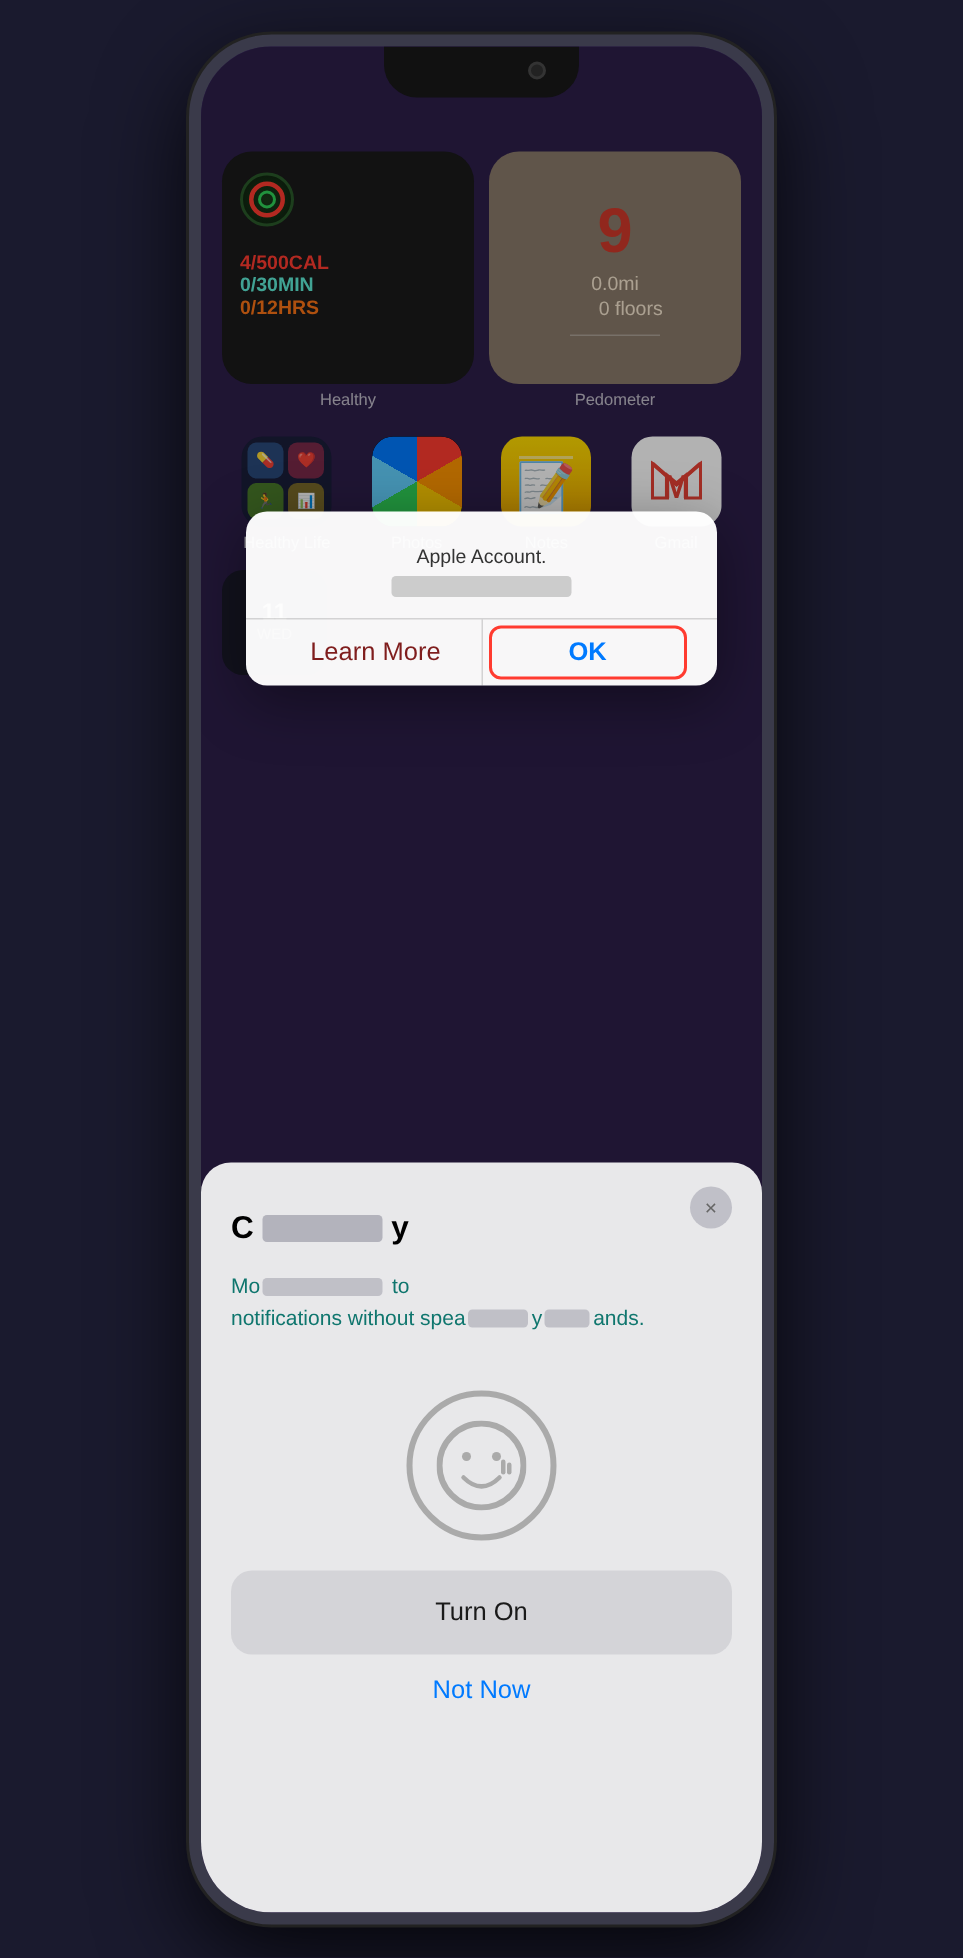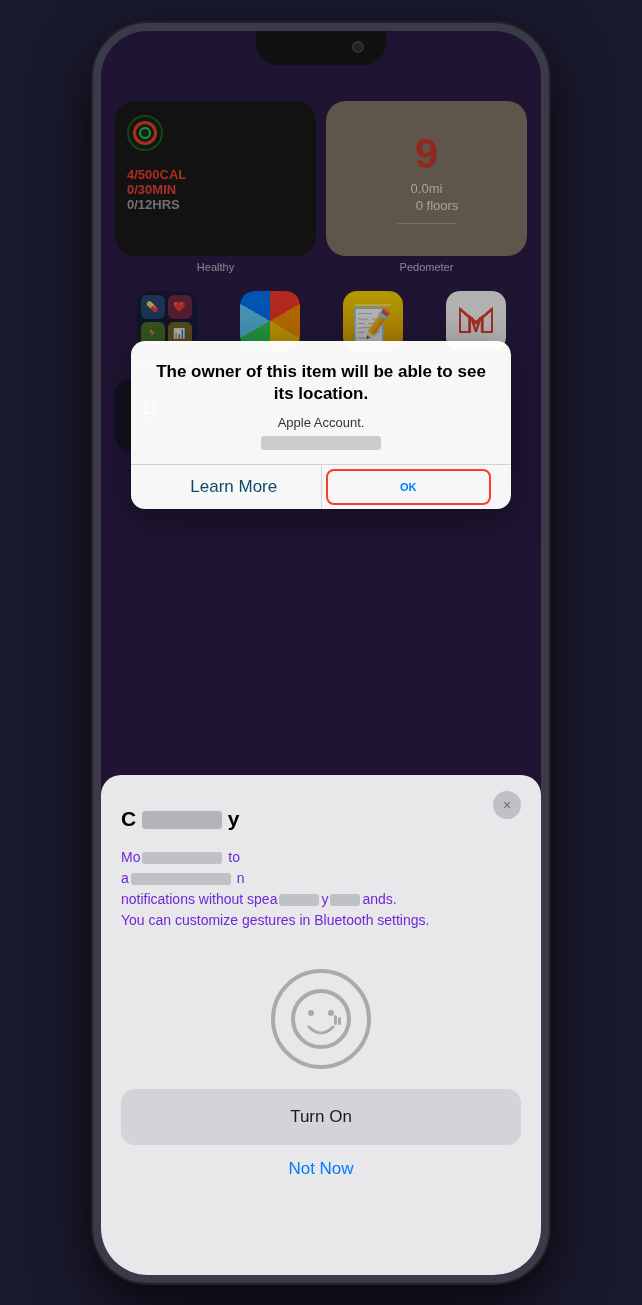--- a/index.html
+++ b/index.html
@@ -8,21 +8,21 @@
       height: 1305px;
       background: #1a1a2e;
       display: flex;
       justify-content: center;
       align-items: center;
       font-family: -apple-system, BlinkMacSystemFont, 'SF Pro Display', 'Helvetica Neue', sans-serif;
       overflow: hidden;
     }
 
     .phone-frame {
-      width: 456px;
+      width: 390px;
       height: 1260px;
       background: #2d1f4a;
       border-radius: 55px;
       position: relative;
       overflow: hidden;
       border: 8px solid #3a3a4a;
       box-shadow: 0 0 0 2px #222, 0 20px 60px rgba(0,0,0,0.8);
     }
 
     
@@ -140,22 +140,22 @@
       position: absolute;
       top: 3px;
       left: 3px;
       right: 3px;
       bottom: 3px;
       border-radius: 50%;
       border: 2px solid #30d158;
     }
 
     .cal-text { color: #ff3b30; font-size: 13px; font-weight: 700; margin-top: 4px; }
-    .min-text { color: #ef4444; font-size: 13px; font-weight: 700; }
-    .hrs-text { color: #a3a3a3; font-size: 13px; font-weight: 700; }
+    .min-text { color: #5eead4; font-size: 13px; font-weight: 700; }
+    .hrs-text { color: #f97316; font-size: 13px; font-weight: 700; }
 
     .widget-pedometer {
       flex: 1;
       background: #8a7a6a;
       border-radius: 20px;
       padding: 14px 12px;
       min-height: 155px;
       display: flex;
       flex-direction: column;
       align-items: center;
@@ -304,34 +304,34 @@
     .alert-buttons {
       display: flex;
       height: 44px;
     }
 
     .alert-btn-learn {
       flex: 1;
       display: flex;
       align-items: center;
       justify-content: center;
-      color: #0c4a6e;
+      color: #7f1d1d;
       font-size: 17px;
       font-weight: 400;
       border-right: 1px solid rgba(0,0,0,0.15);
       cursor: pointer;
     }
 
     .alert-btn-ok {
       flex: 1;
       display: flex;
       align-items: center;
       justify-content: center;
       color: #007aff;
-      font-size: 11px;
+      font-size: 17px;
       font-weight: 600;
       cursor: pointer;
       position: relative;
     }
 
     .alert-btn-ok::before {
       content: '';
       position: absolute;
       inset: 4px;
       border: 2.5px solid #ff3b30;
@@ -370,21 +370,21 @@
     .sheet-title {
       font-size: 21px;
       font-weight: 700;
       color: #000;
       padding: 8px 20px;
       margin-top: 8px;
     }
 
     .sheet-body {
       font-size: 14px;
-      color: #6d28d9;
+      color: #0f766e;
       line-height: 1.5;
       padding: 8px 20px;
     }
 
     .sheet-icon-area {
       display: flex;
       justify-content: center;
       margin: 30px 0 20px;
     }
 
@@ -545,47 +545,42 @@
     <div class="sheet-title">
       <span>C</span>
       <span style="display:inline-block; width:80px; height:18px; background:rgba(100,100,120,0.4); border-radius:3px; vertical-align:middle;"></span>
       <span>y</span>
     </div>
     <div class="sheet-body">
       <div>
         Mo<span style="display:inline-block; width:80px; height:12px; background:rgba(100,100,120,0.3); border-radius:3px; vertical-align:middle; margin:0 2px;"></span> to
       </div>
       <div>
-        a<span style="display:inline-block; width:100px; height:12px; background:rgba(100,100,120,0.3); border-radius:3px; vertical-align:middle; margin:0 2px;"></span> n
-      </div>
-      <div>
         notifications without spea<span style="display:inline-block; width:40px; height:12px; background:rgba(100,100,120,0.3); border-radius:3px; vertical-align:middle; margin:0 2px;"></span>y<span style="display:inline-block; width:30px; height:12px; background:rgba(100,100,120,0.3); border-radius:3px; vertical-align:middle; margin:0 2px;"></span>ands.
       </div>
-      <div>You can customize gestures in Bluetooth settings.</div>
     </div>
 
     <div class="sheet-icon-area">
       <div class="smiley-icon">
         <svg width="60" height="60" viewBox="0 0 60 60">
           <circle cx="30" cy="30" r="28" fill="none" stroke="#aaa" stroke-width="4"></circle>
           <circle cx="20" cy="24" r="3" fill="#aaa"></circle>
           <circle cx="40" cy="24" r="3" fill="#aaa"></circle>
           <path d="M18 38 Q30 50 42 38" fill="none" stroke="#aaa" stroke-width="3" stroke-linecap="round"></path>
           <rect x="43" y="26" width="3" height="10" rx="1.5" fill="#aaa"></rect>
           <rect x="47" y="28" width="3" height="8" rx="1.5" fill="#aaa"></rect>
         </svg>
       </div>
     </div>
 
     <div class="sheet-turn-on">Turn On</div>
     <div class="sheet-not-now">Not Now</div>
   </div>
 
   <div class="alert-dialog">
-    <div class="alert-title">The owner of this item will be able to see its location.</div>
     <div class="alert-body">Apple Account.</div>
     <div class="alert-redacted2"></div>
     <div class="alert-divider"></div>
     <div class="alert-buttons">
       <div class="alert-btn-learn">Learn More</div>
       <div class="alert-btn-ok">OK</div>
     </div>
   </div>
 </div>
 

